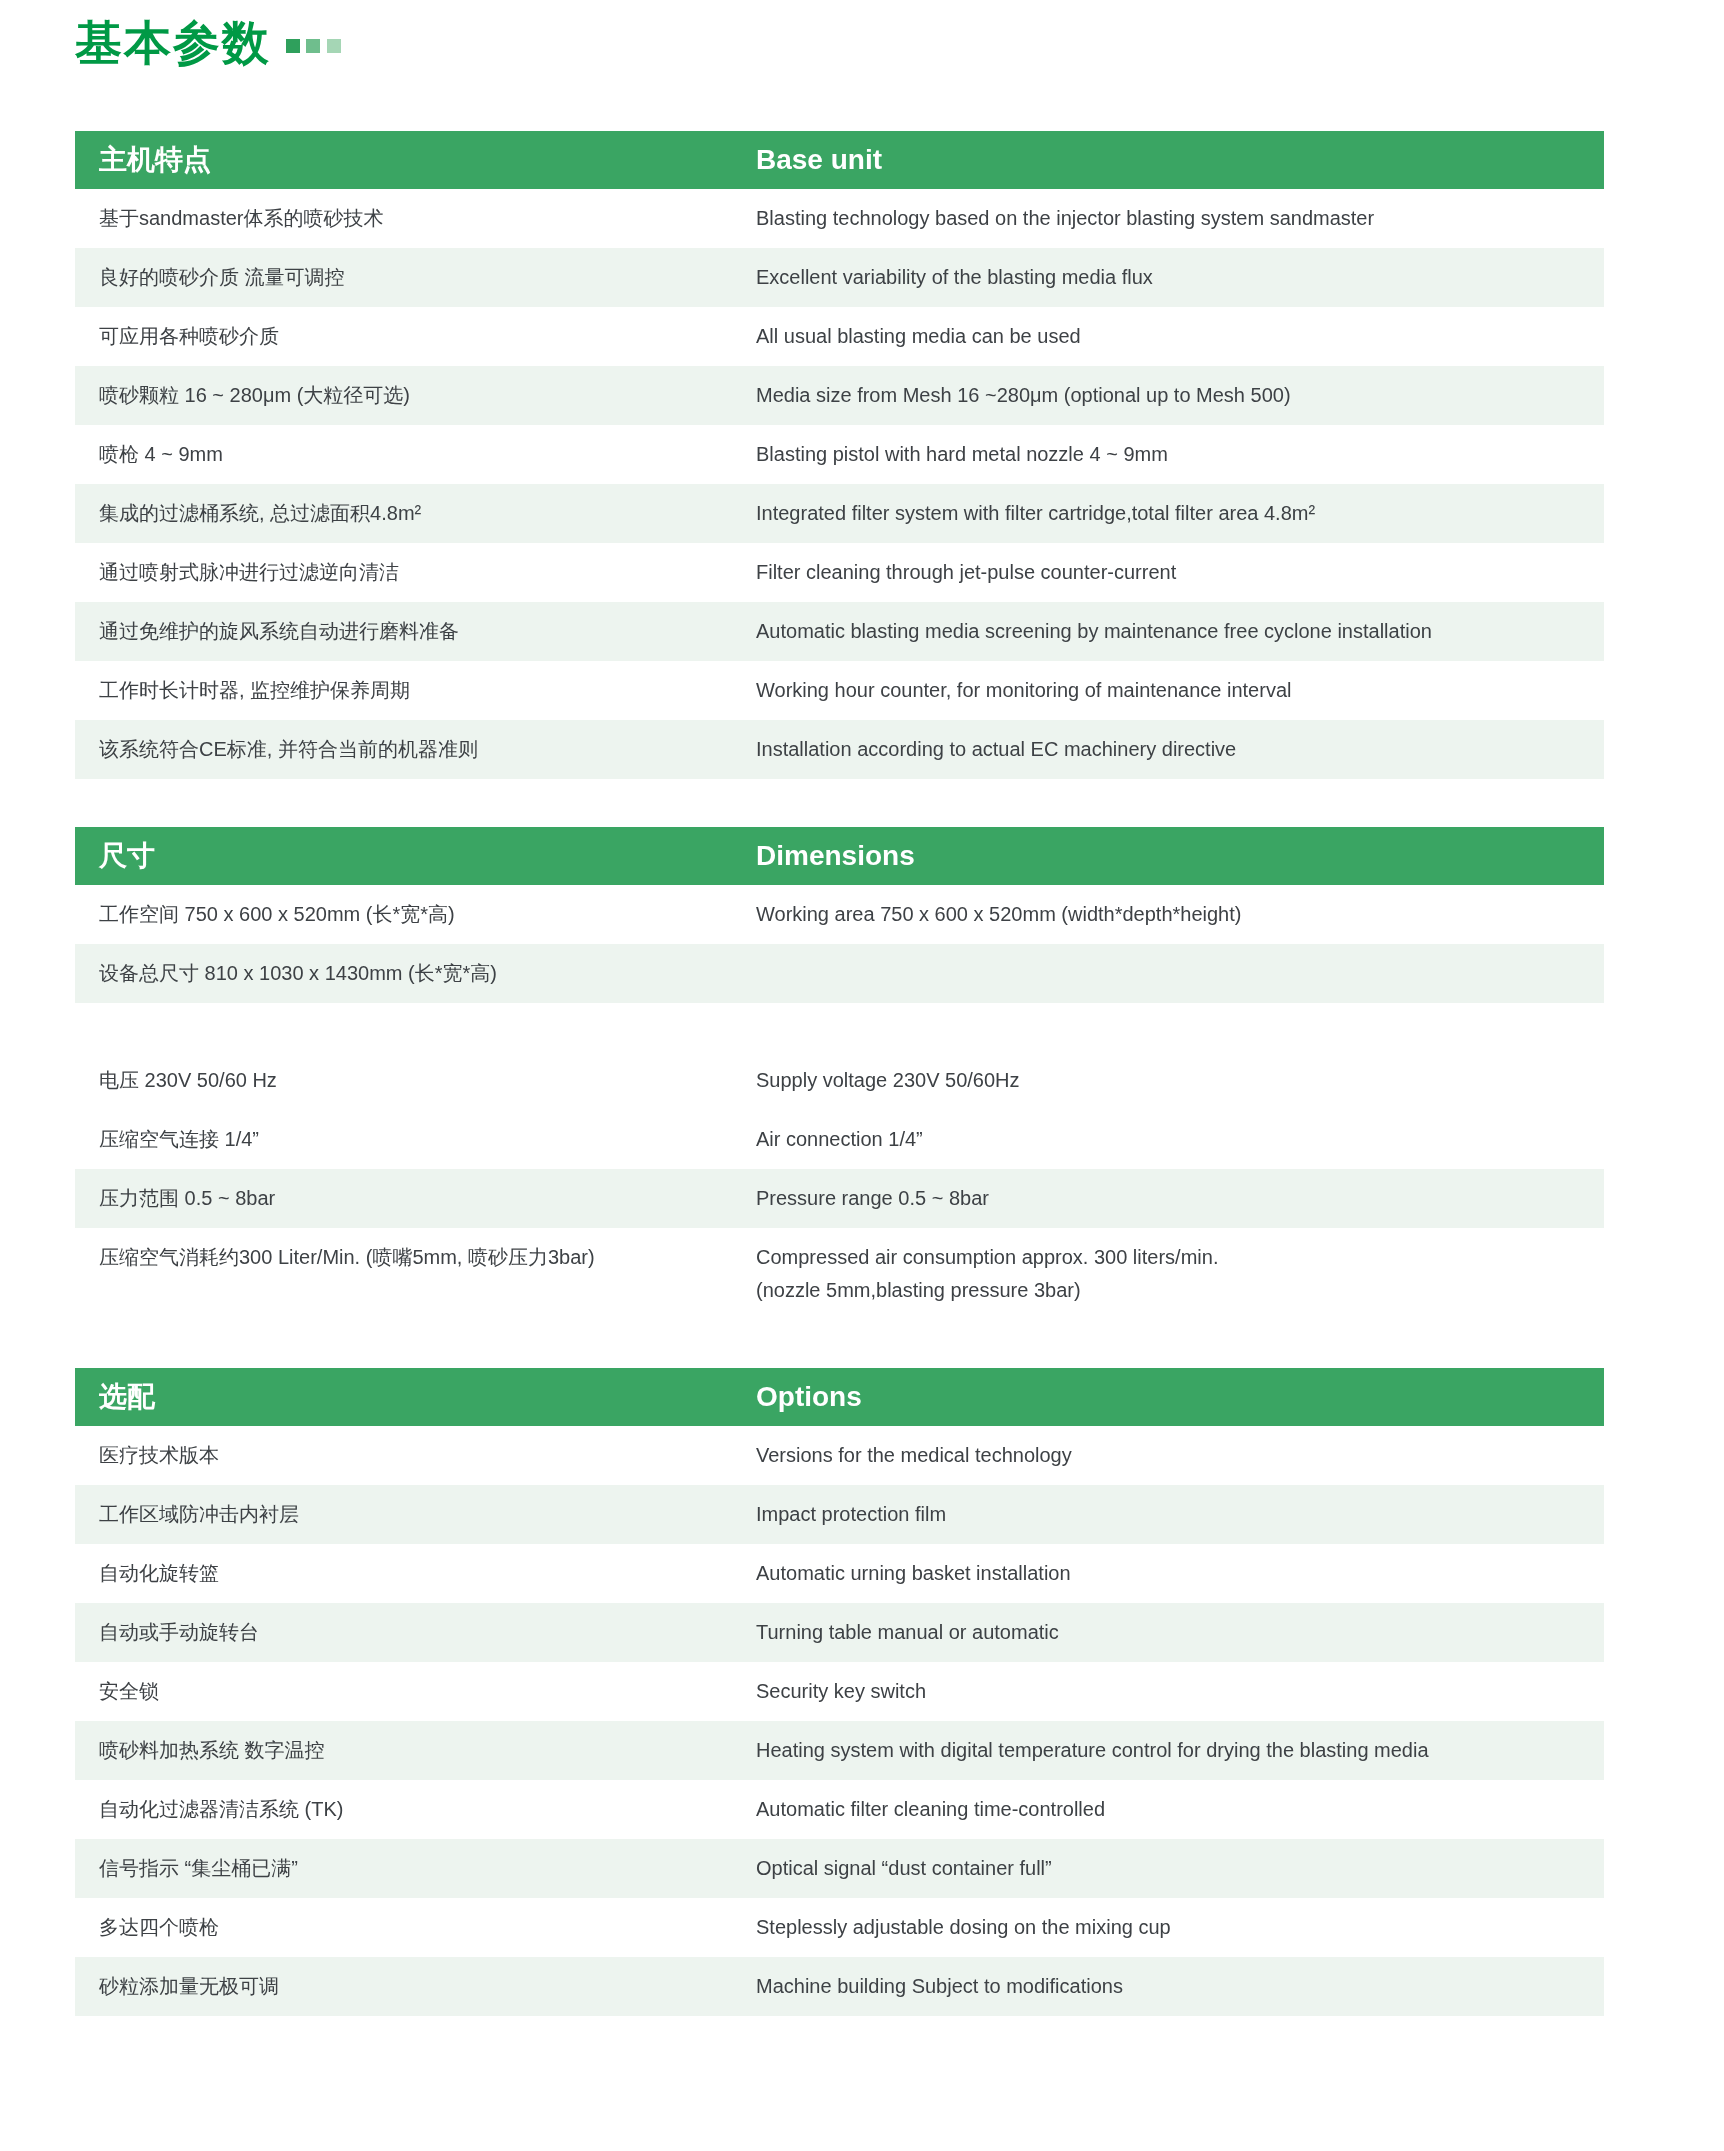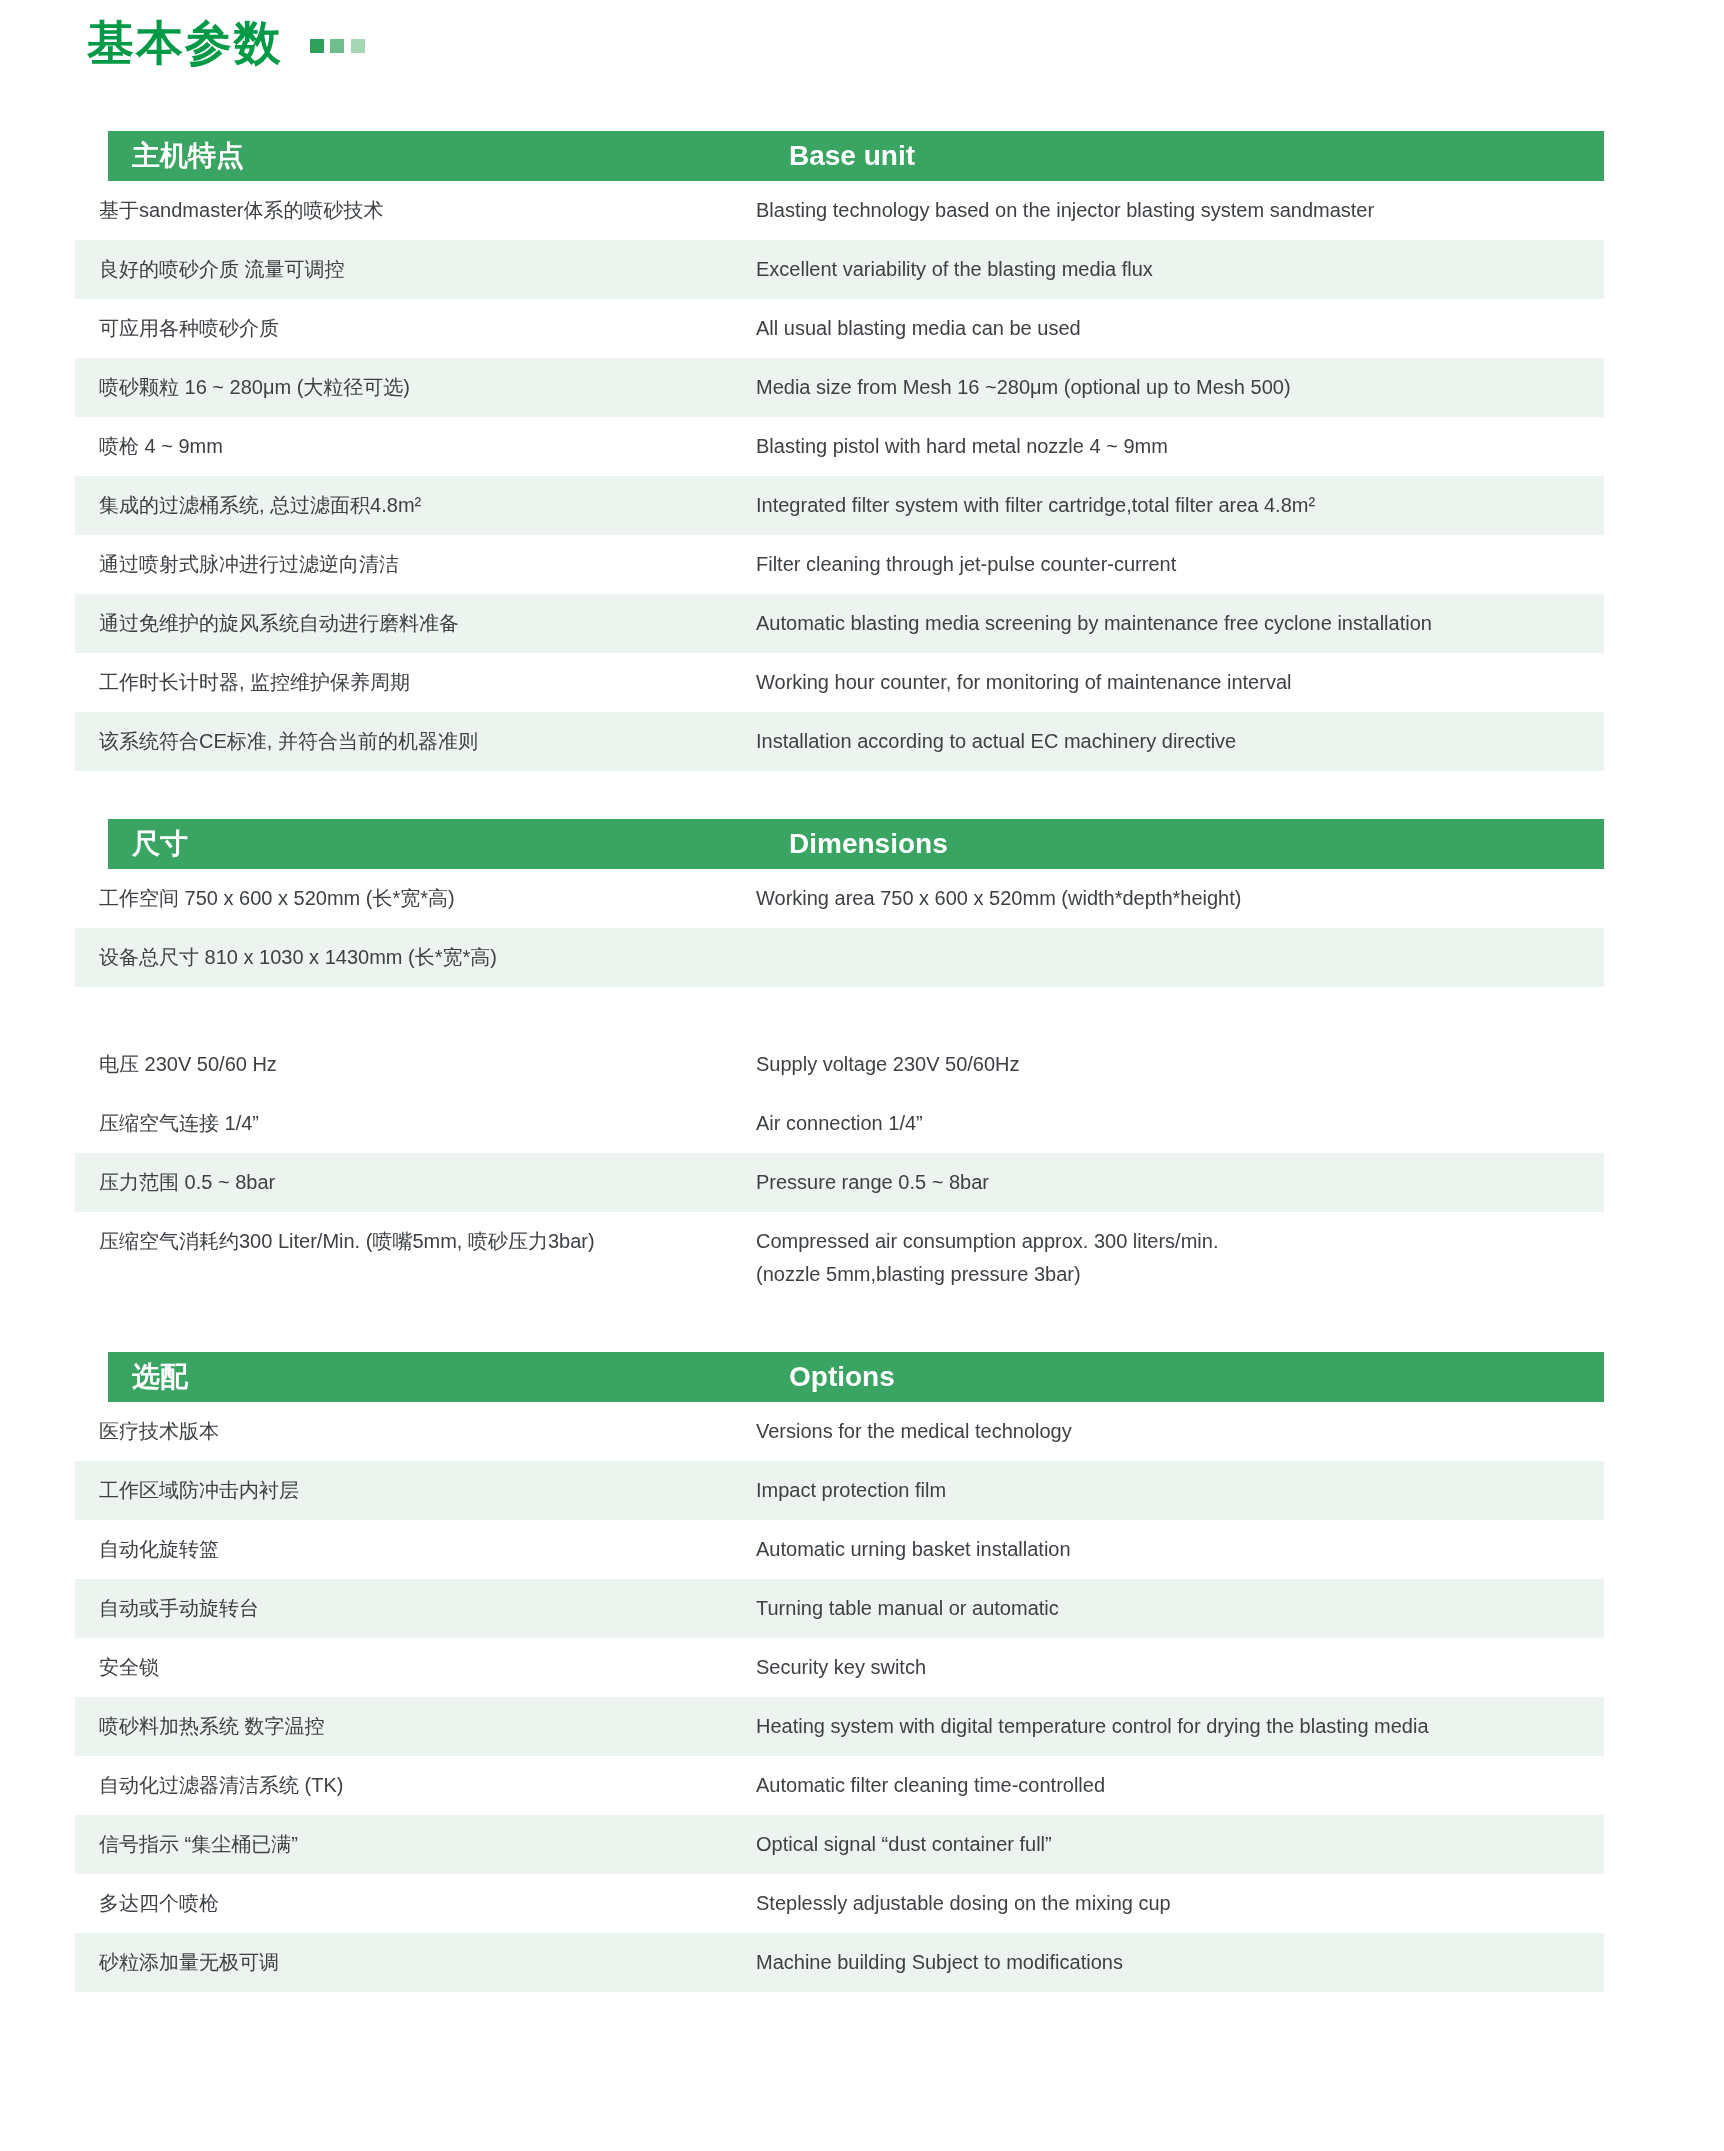--- a/index.html
+++ b/index.html
@@ -20,45 +20,44 @@
   }
   .page{
     padding:15px 121px 0 75px;
   }
   .page-title-row{
     display:flex;
     align-items:center;
     height:56px;
   }
   .page-title-row h1{
-    margin:12px;
+    margin:0;
     font-size:47px;
     line-height:54px;
     font-weight:bold;
     color:var(--accent);
     letter-spacing:1.9px;
   }
   .sq{
     display:inline-block;
     width:14px;height:14px;
     margin-left:6.5px;
     margin-top:5.6px;
   }
   .sq.first{margin-left:15px;}
   #sections{margin-top:60px;}
   .spec-section{margin-bottom:48px;}
   .section-header{
     display:flex;
     align-items:center;
-    height:50px;
+    height:58px;
     background:var(--bar);
     color:#ffffff;
     font-size:28px;
     font-weight:bold;
-    margin-left:33px;
   }
   .spec-row{
     display:flex;
     align-items:flex-start;
     min-height:58px;
     font-size:20px;
   }
   .spec-row.alt{background:var(--alt);}
   .cell{padding:13px 0;line-height:33px;}
   .section-header .cell{padding:0;line-height:58px;}

